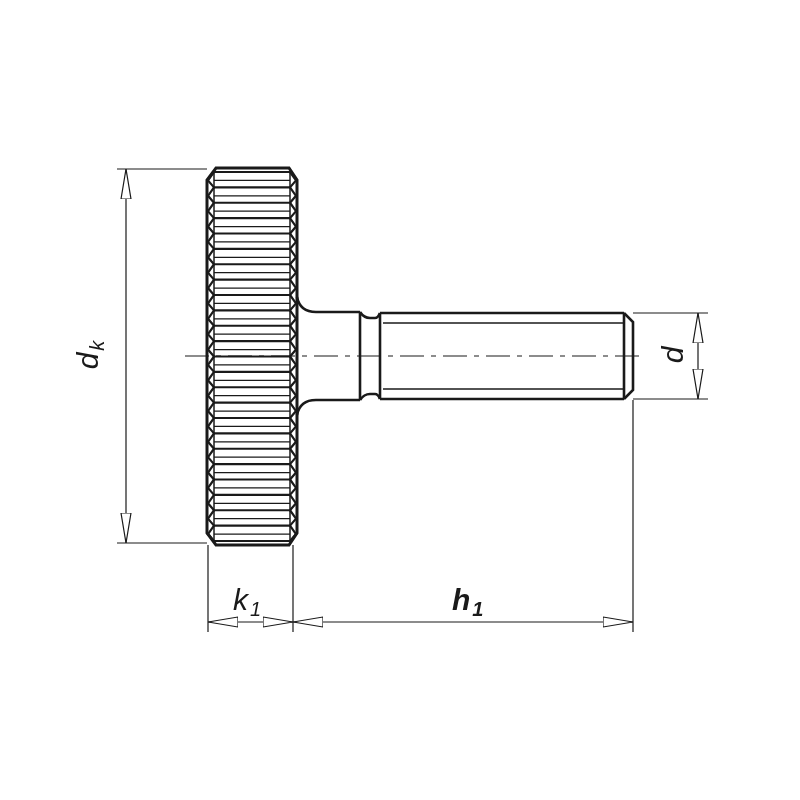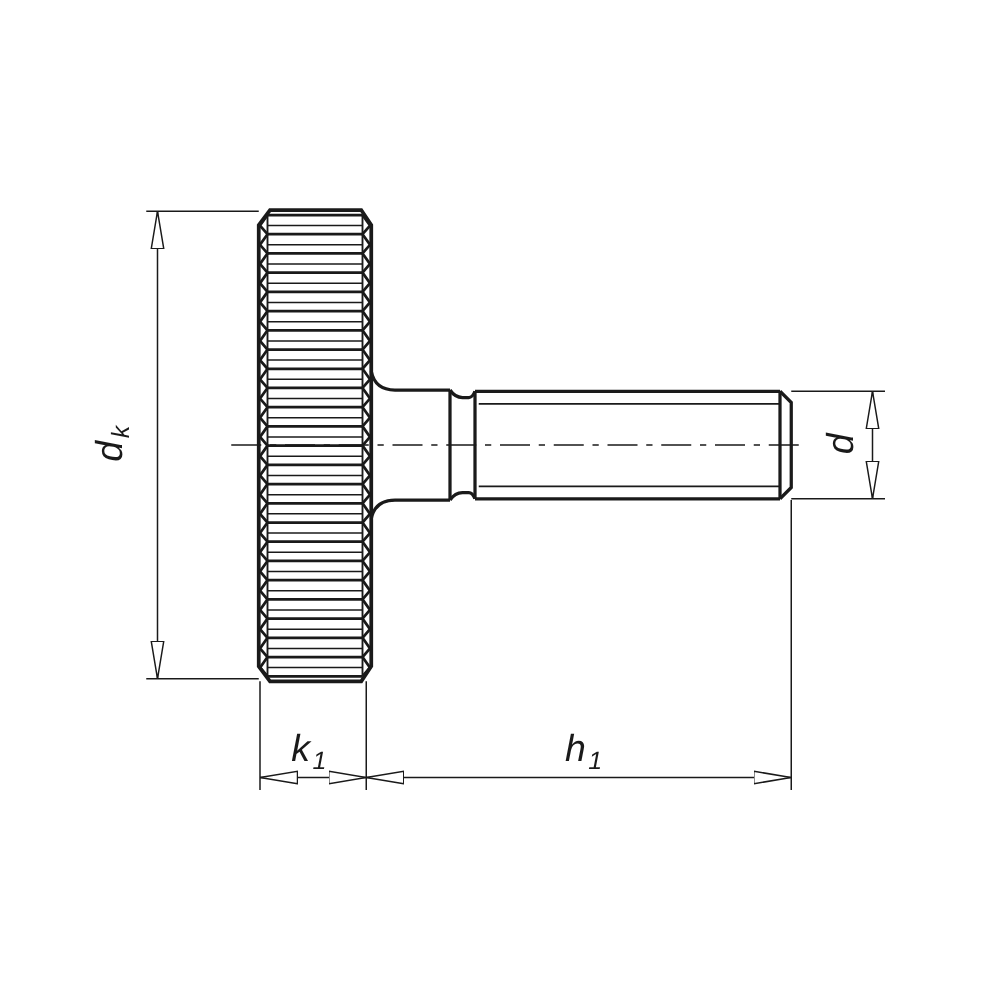--- a/index.html
+++ b/index.html
@@ -3,21 +3,21 @@
   <meta charset="utf-8">
   <style>
     html, body { margin: 0; padding: 0; background: #ffffff; }
     .canvas { position: relative; width: 800px; height: 800px; background: #ffffff; overflow: hidden; }
     svg { position: absolute; left: 0; top: 0; }
     .lbl { position: absolute; font-family: "Liberation Sans", sans-serif; font-style: italic; color: #1a1a1a; font-size: 30px; line-height: 1; white-space: nowrap; }
     .lbl sub { font-size: 20px; vertical-align: -6px; margin-left: 2px; }
     .lbl-dk { left: 76px; top: 338px; transform: rotate(-90deg); transform-origin: center; }
     .lbl-d { left: 665px; top: 340px; transform: rotate(-90deg); transform-origin: center; }
     .lbl-k1 { left: 233px; top: 585px; text-align: center; }
-    .lbl-h1 { left: 452px; top: 585px; }
+    .lbl-h1 { left: 452px; top: 585px; font-weight: bold; }
   </style>
 </head>
 <body>
 
 <div class="canvas">
   <svg width="800" height="800" viewBox="0 0 800 800">
     <defs>
       <marker id="arr" viewBox="0 0 30 12" refX="30" refY="6" markerWidth="30" markerHeight="12" markerUnits="userSpaceOnUse" orient="auto-start-reverse">
         <path d="M0,1 L30,6 L0,11 Z" fill="#ffffff" stroke="#1a1a1a" stroke-width="1.2"></path>
       </marker>

